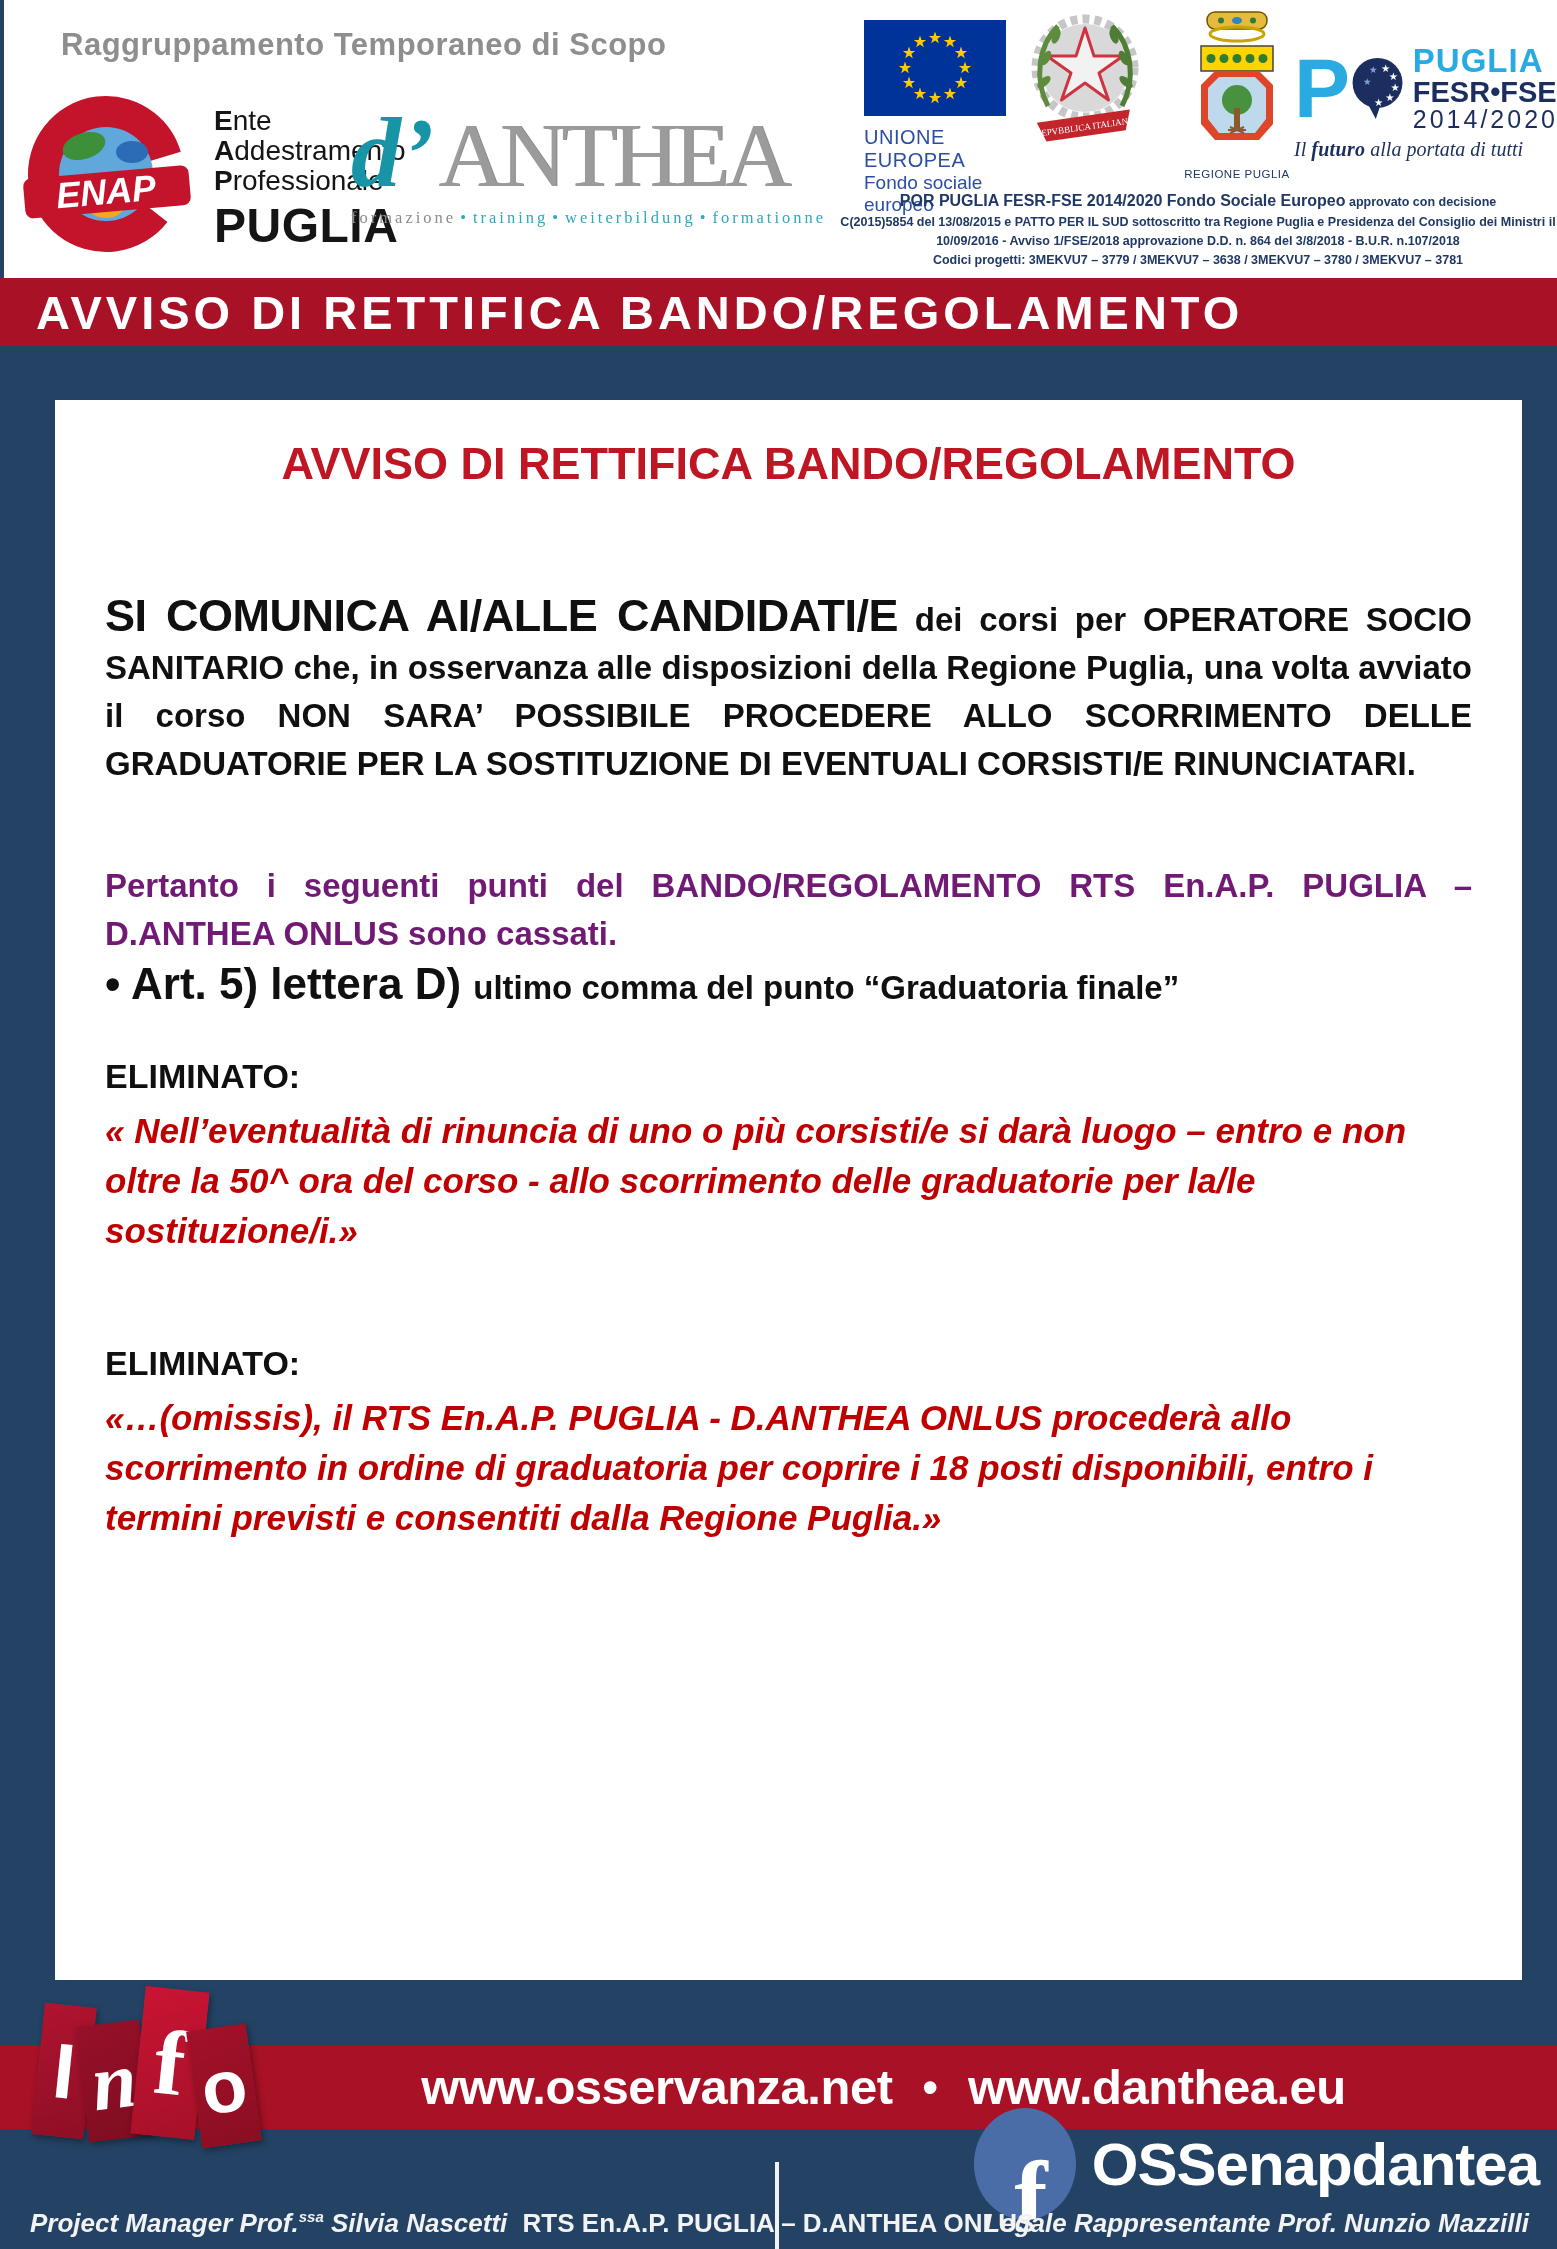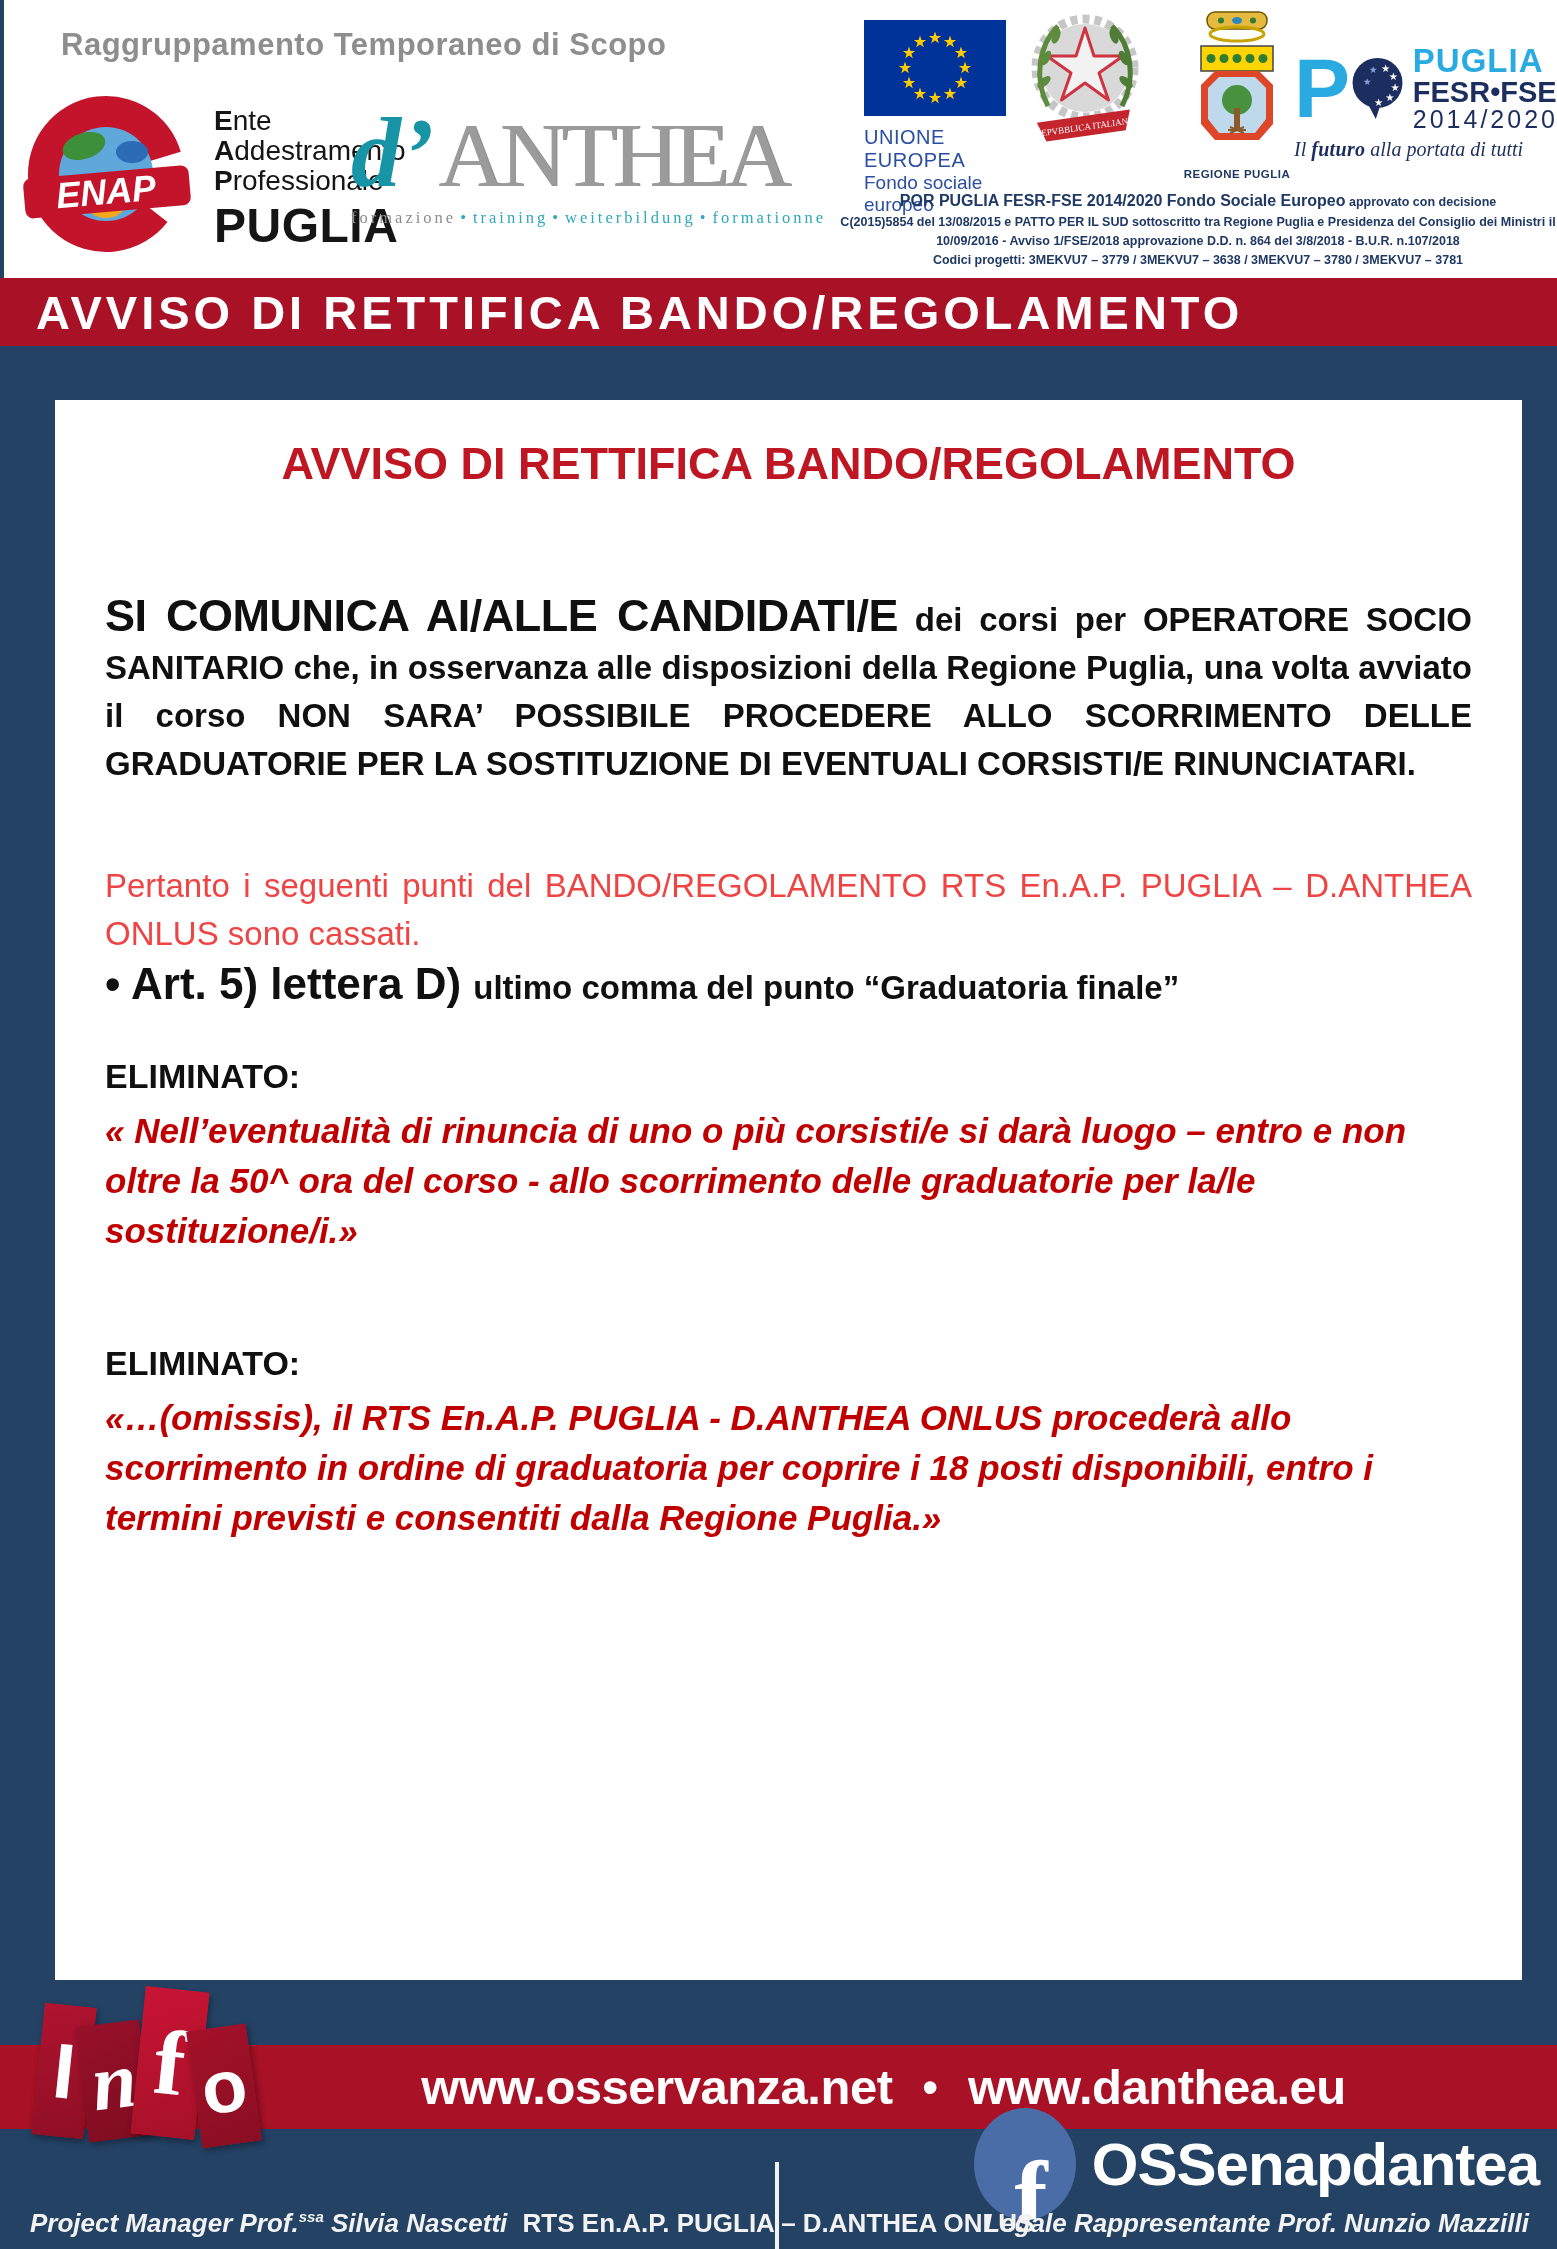--- a/index.html
+++ b/index.html
@@ -26,21 +26,21 @@
   .anthea-tagline { margin-top:16px; font-family:"Liberation Serif", serif; font-size:16.5px; letter-spacing:3px; color:#8c8c8c; white-space:nowrap; }
   .anthea-tagline .teal { color:#2fa8b8; }
   .anthea-tagline .sep { color:#2fa8b8; padding:0 4px; }
 
   .eu-block { position:absolute; left:860px; top:20px; width:164px; text-align:left; }
   .eu-caption1 { margin-top:6px; font-size:20px; color:#2b4ea2; letter-spacing:.5px; }
   .eu-caption2 { font-size:19px; color:#2b4ea2; }
 
   .emblem { position:absolute; left:1022px; top:6px; }
   .regione { position:absolute; left:1176px; top:4px; width:114px; text-align:center; }
-  .regione-caption { font-size:11.5px; font-weight:bold; color:#1f3864; letter-spacing:.5px; margin-top:2px;text-align:center; }
+  .regione-caption { font-size:11.5px; font-weight:normal; color:#1f3864; letter-spacing:.5px; margin-top:2px;text-align:center; }
 
   .po { position:absolute; left:1290px; top:44px; width:264px; }
   .po-row { display:flex; align-items:center; }
   .po-p { font-size:84px; font-weight:bold; color:#29abe2; line-height:.9; }
   .po-col { margin-left:6px; line-height:1.02; }
   .po-name { font-size:33px; font-weight:bold; color:#29abe2; letter-spacing:1px; }
   .po-fund { font-size:29px; font-weight:bold; color:#1b2e5f; }
   .po-years { font-size:25px; color:#1b2e5f; letter-spacing:3px; }
   .po-tagline { margin-top:5px; font-family:"Liberation Serif", serif; font-style:italic; font-size:20px; color:#1b2e5f; white-space:nowrap; }
   .po-tagline b { letter-spacing:.3px; }
@@ -55,21 +55,21 @@
   .banner-title { color:#fff; font-weight:bold; font-size:47px; letter-spacing:4px; white-space:nowrap; }
 
   
   .content { position:absolute; left:55px; top:400px; width:1467px; height:1580px; background:#ffffff;
              padding:36px 50px; overflow:hidden; }
   .notice-title { text-align:center; color:#be1622; font-weight:bold; font-size:45px; line-height:1.25; }
   .notice-title-2 { text-align:center; color:#be1622; font-weight:bold; font-size:43px; line-height:1.25; }
 
   .para1 { margin-top:100px; text-align:justify; color:#101010; font-weight:bold; font-size:33px; line-height:48px; }
   .para1 .lead { font-size:45px; letter-spacing:-.5px; }
-  .para2 { margin-top:74px; text-align:justify; color:#ef4444; font-weight:normal; font-size:33px; line-height:48px; }
+  .para2 { margin-top:74px; text-align:justify; color:#701a75; font-weight:bold; font-size:33px; line-height:48px; }
 
   .bullet { font-weight:bold; color:#101010; font-size:44px; line-height:1.2; }
   .bullet .rest { font-size:33px; }
   .sec1 { }
   .sec2 { margin-top:88px; }
   .eliminato { margin-top:46px; font-size:34px; font-weight:bold; color:#101010; }
   .sec2 .eliminato { margin-top:50px; }
   .quote { margin-top:10px; color:#c00000; font-weight:bold; font-style:italic; font-size:35px; line-height:50px; }
 
   

